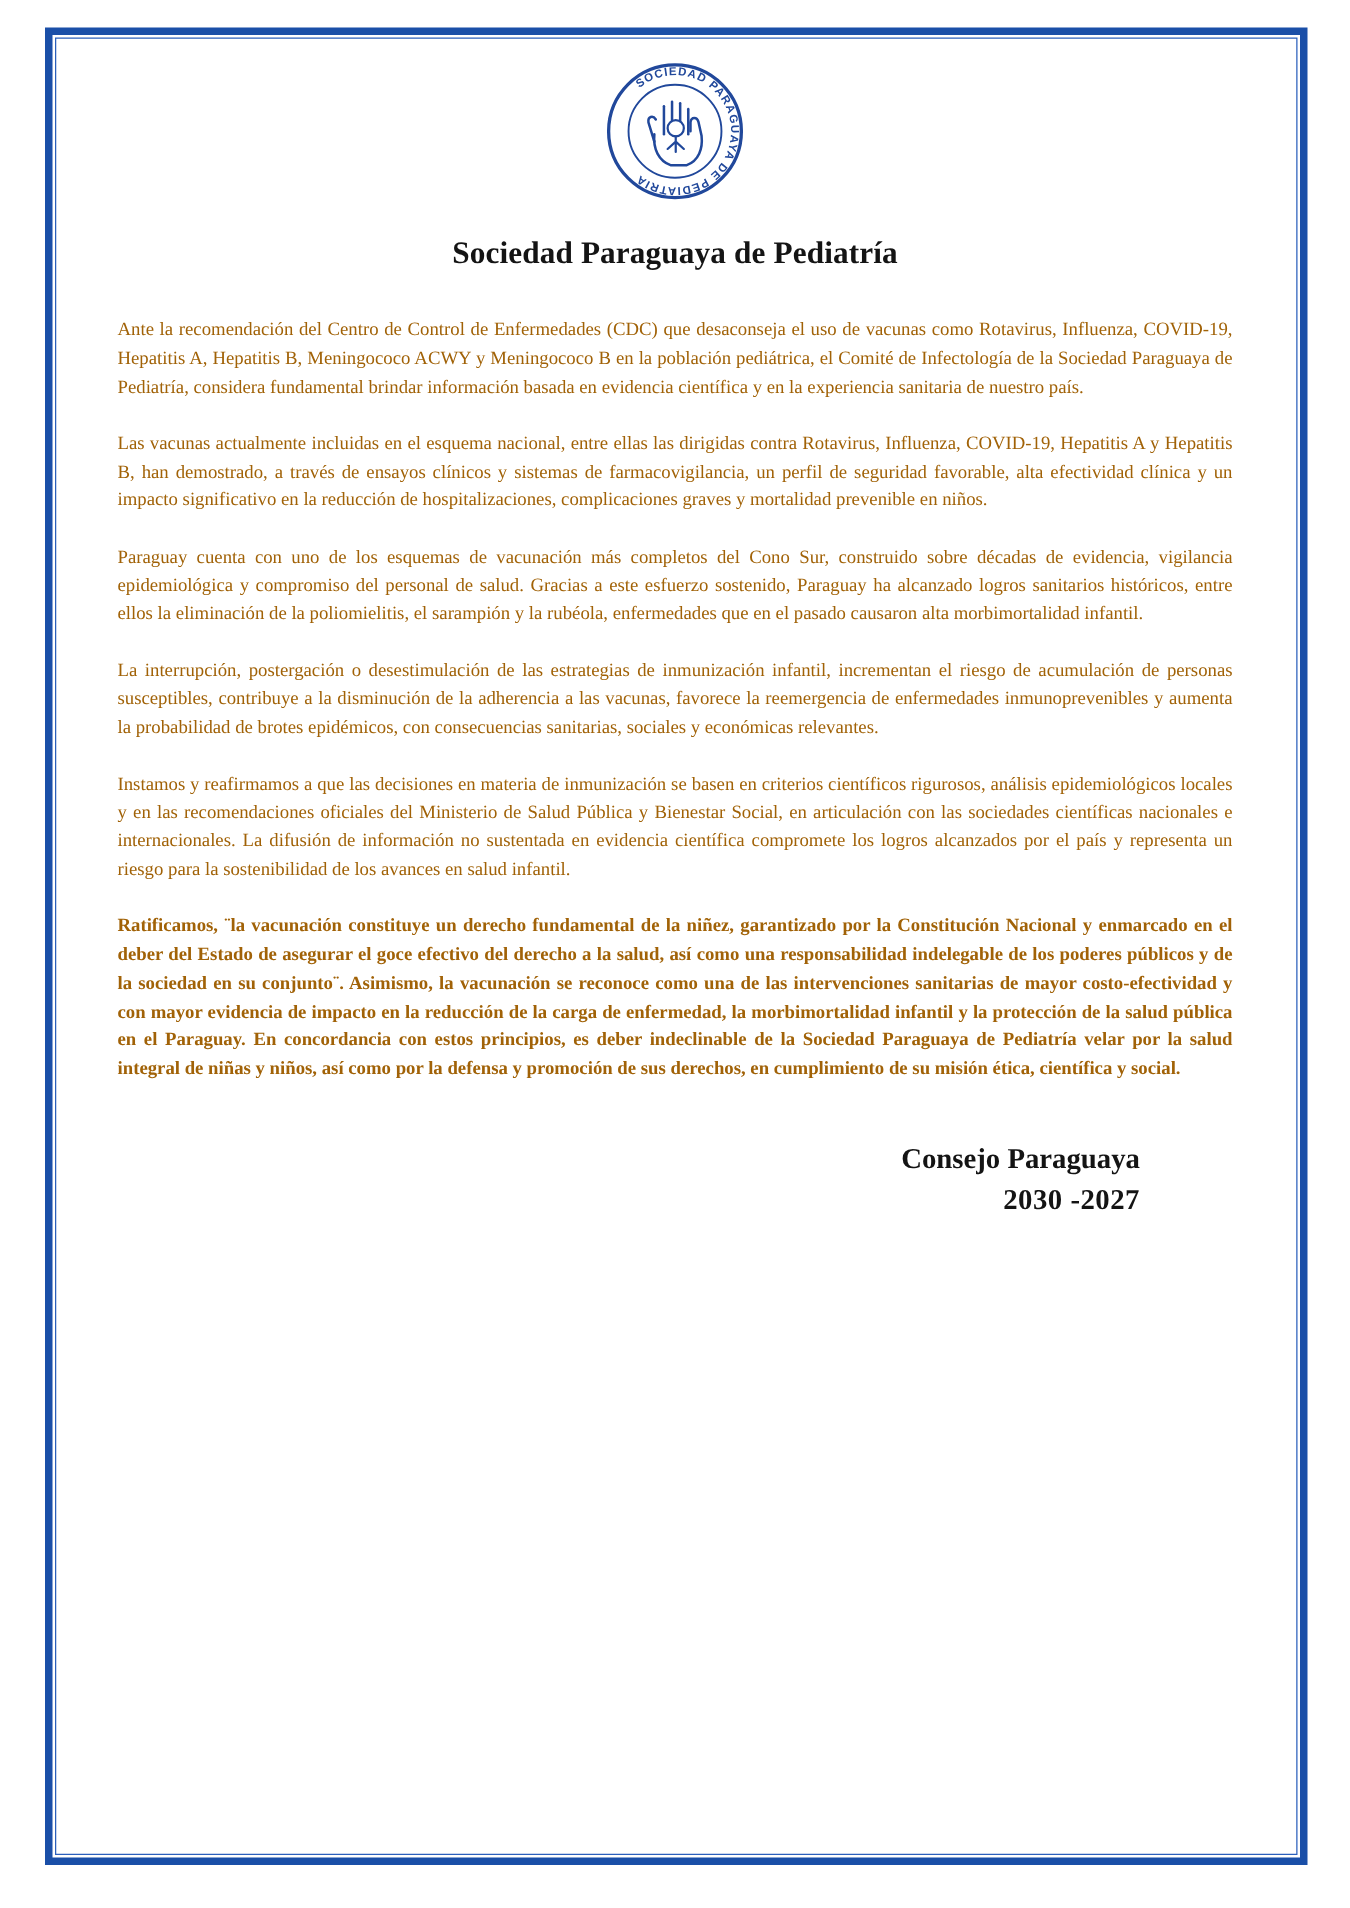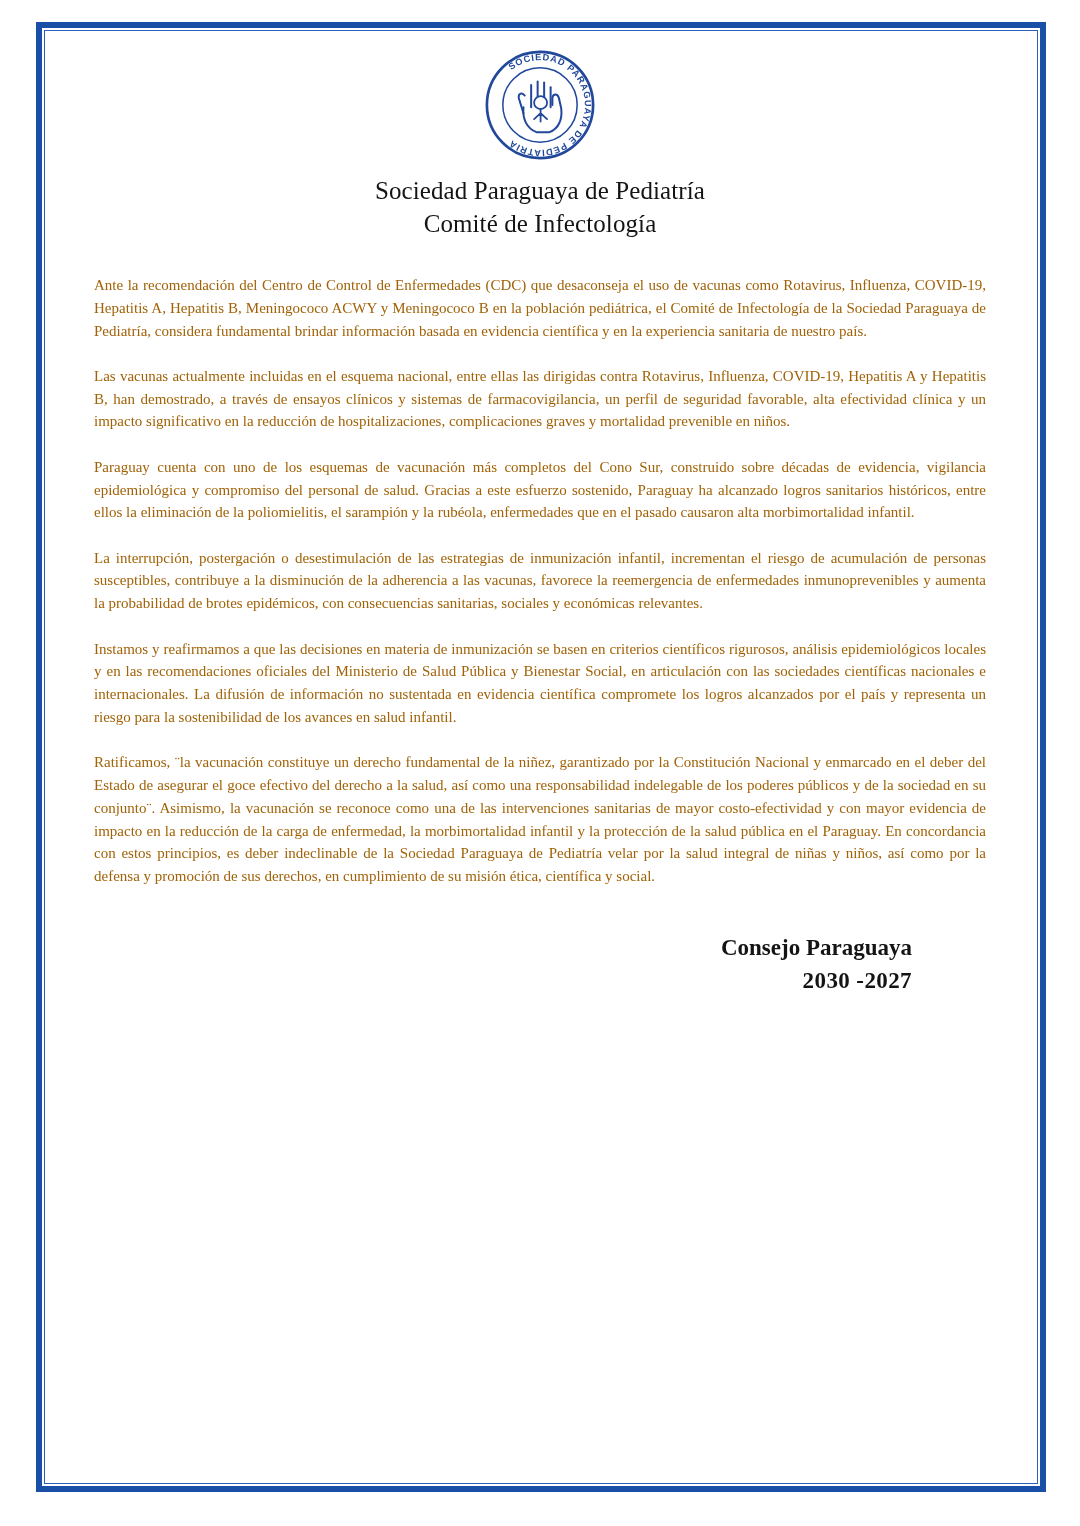--- a/index.html
+++ b/index.html
@@ -65,44 +65,44 @@
   }
   .seal {
     width: 118px;
     height: 118px;
     display: block;
   }
 
   
   .heading {
     text-align: center;
-    font-weight: normal;
+    font-weight: bold;
     font-size: 25px;
     line-height: 1.32;
     letter-spacing: 0.1px;
-    margin-top: 2px;
+    margin-top: 14px;
     color: #141414;
   }
   .heading .line2 { display: block; }
 
   
   .body-text {
     margin-top: 34px;
   }
   .para {
     text-align: justify;
     text-justify: inter-word;
     font-size: 15px;
     line-height: 1.52;
     margin: 0 0 22.5px 0;
     color: #a16207;
     -webkit-hyphens: none;
     hyphens: none;
   }
-  .para:last-of-type { margin-bottom: 16px; }
+  .para:last-of-type { margin-bottom: 16px; font-weight: bold; }
 
   
   .signature {
     margin-top: 44px;
     text-align: right;
     padding-right: 74px;
     font-weight: bold;
     font-size: 23px;
     line-height: 1.42;
     color: #141414;
@@ -142,21 +142,20 @@
           <path d="M74,84 C70,78 63,80 64,88 L72,114"></path>
           <path d="M72,104 C70,124 78,140 94,146 L116,146 C132,140 138,124 136,106 L132,88 C130,80 122,80 121,88 L121,100"></path>
         </g>
         <circle cx="101" cy="96" r="11" fill="#ffffff" stroke="#21489b" stroke-width="3"></circle>
         <path d="M101,107 L101,128 M101,114 L90,124 M101,114 L112,124" fill="none" stroke="#21489b" stroke-width="3" stroke-linecap="round"></path>
       </svg>
     </div>
 
     <div class="heading">
       <span>Sociedad Paraguaya de Pediatría</span>
-      <span class="line2">Comité de Infectología</span>
     </div>
 
     <div class="body-text">
       <p class="para">Ante la recomendación del Centro de Control de Enfermedades (CDC) que desaconseja el uso de vacunas como Rotavirus, Influenza, COVID-19, Hepatitis A, Hepatitis B, Meningococo ACWY y Meningococo B en la población pediátrica, el Comité de Infectología de la Sociedad Paraguaya de Pediatría, considera fundamental brindar información basada en evidencia científica y en la experiencia sanitaria de nuestro país.</p>
       <p class="para">Las vacunas actualmente incluidas en el esquema nacional, entre ellas las dirigidas contra Rotavirus, Influenza, COVID-19, Hepatitis A y Hepatitis B, han demostrado, a través de ensayos clínicos y sistemas de farmacovigilancia, un perfil de seguridad favorable, alta efectividad clínica y un impacto significativo en la reducción de hospitalizaciones, complicaciones graves y mortalidad prevenible en niños.</p>
       <p class="para">Paraguay cuenta con uno de los esquemas de vacunación más completos del Cono Sur, construido sobre décadas de evidencia, vigilancia epidemiológica y compromiso del personal de salud. Gracias a este esfuerzo sostenido, Paraguay ha alcanzado logros sanitarios históricos, entre ellos la eliminación de la poliomielitis, el sarampión y la rubéola, enfermedades que en el pasado causaron alta morbimortalidad infantil.</p>
       <p class="para">La interrupción, postergación o desestimulación de las estrategias de inmunización infantil, incrementan el riesgo de acumulación de personas susceptibles, contribuye a la disminución de la adherencia a las vacunas, favorece la reemergencia de enfermedades inmunoprevenibles y aumenta la probabilidad de brotes epidémicos, con consecuencias sanitarias, sociales y económicas relevantes.</p>
       <p class="para">Instamos y reafirmamos a que las decisiones en materia de inmunización se basen en criterios científicos rigurosos, análisis epidemiológicos locales y en las recomendaciones oficiales del Ministerio de Salud Pública y Bienestar Social, en articulación con las sociedades científicas nacionales e internacionales. La difusión de información no sustentada en evidencia científica compromete los logros alcanzados por el país y representa un riesgo para la sostenibilidad de los avances en salud infantil.</p>
       <p class="para">Ratificamos, ¨la vacunación constituye un derecho fundamental de la niñez, garantizado por la Constitución Nacional y enmarcado en el deber del Estado de asegurar el goce efectivo del derecho a la salud, así como una responsabilidad indelegable de los poderes públicos y de la sociedad en su conjunto¨. Asimismo, la vacunación se reconoce como una de las intervenciones sanitarias de mayor costo-efectividad y con mayor evidencia de impacto en la reducción de la carga de enfermedad, la morbimortalidad infantil y la protección de la salud pública en el Paraguay. En concordancia con estos principios, es deber indeclinable de la Sociedad Paraguaya de Pediatría velar por la salud integral de niñas y niños, así como por la defensa y promoción de sus derechos, en cumplimiento de su misión ética, científica y social.</p>
     </div>

